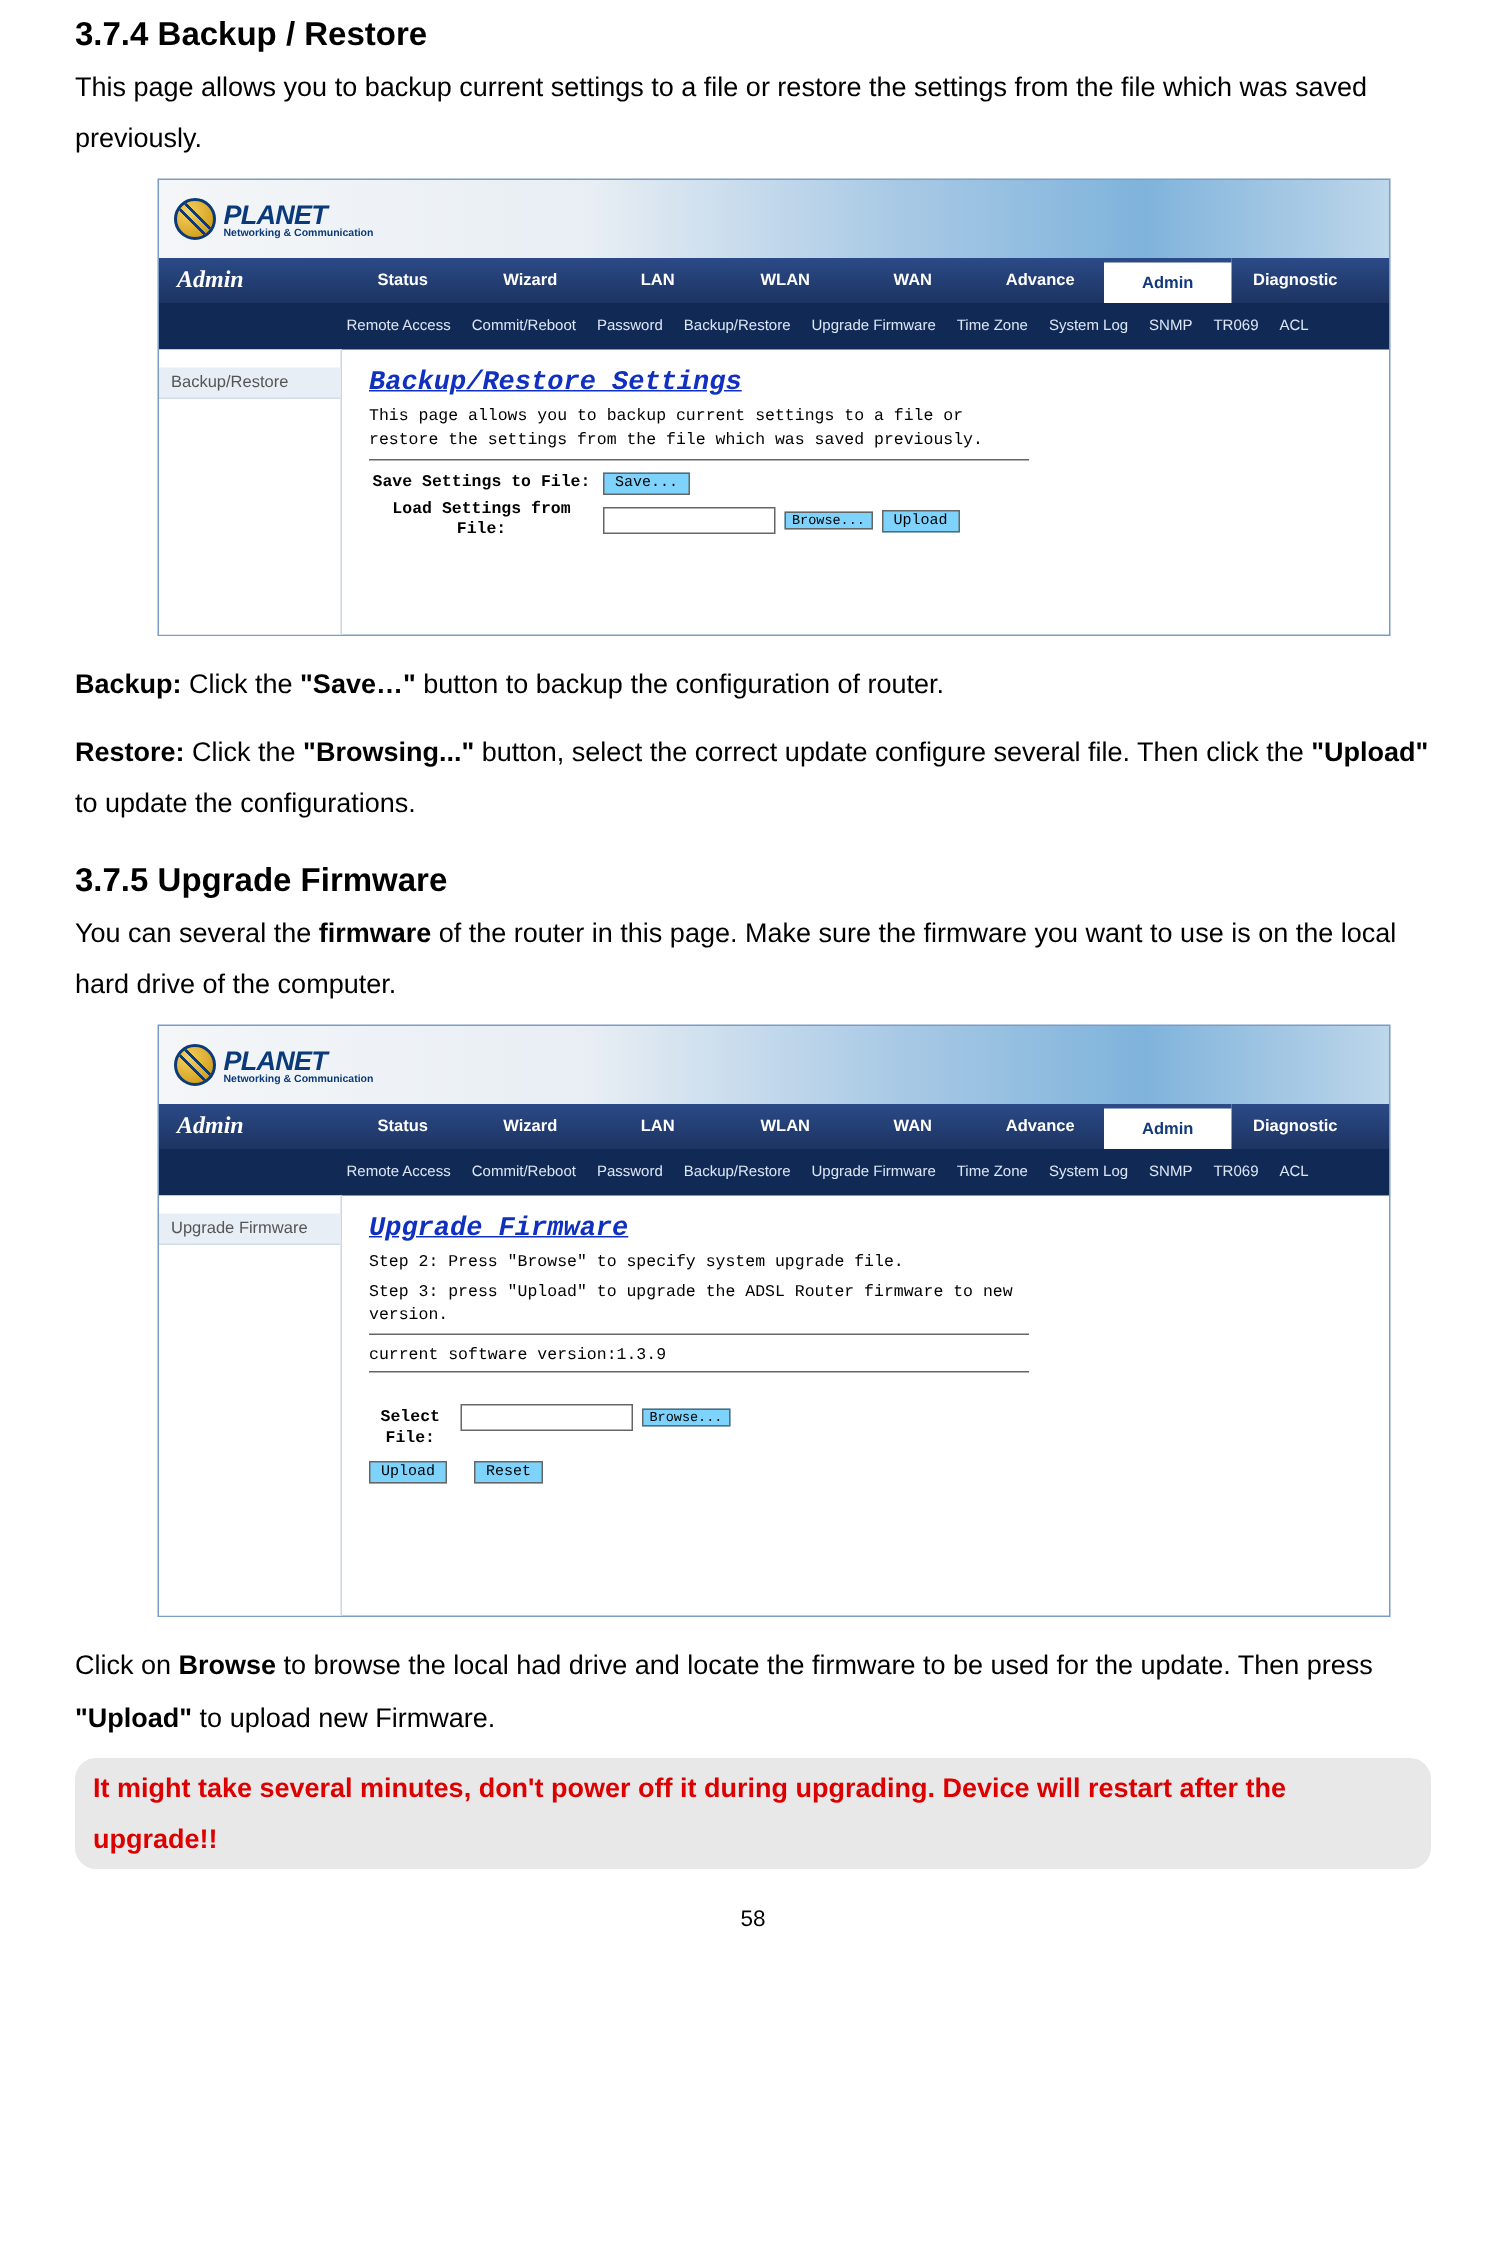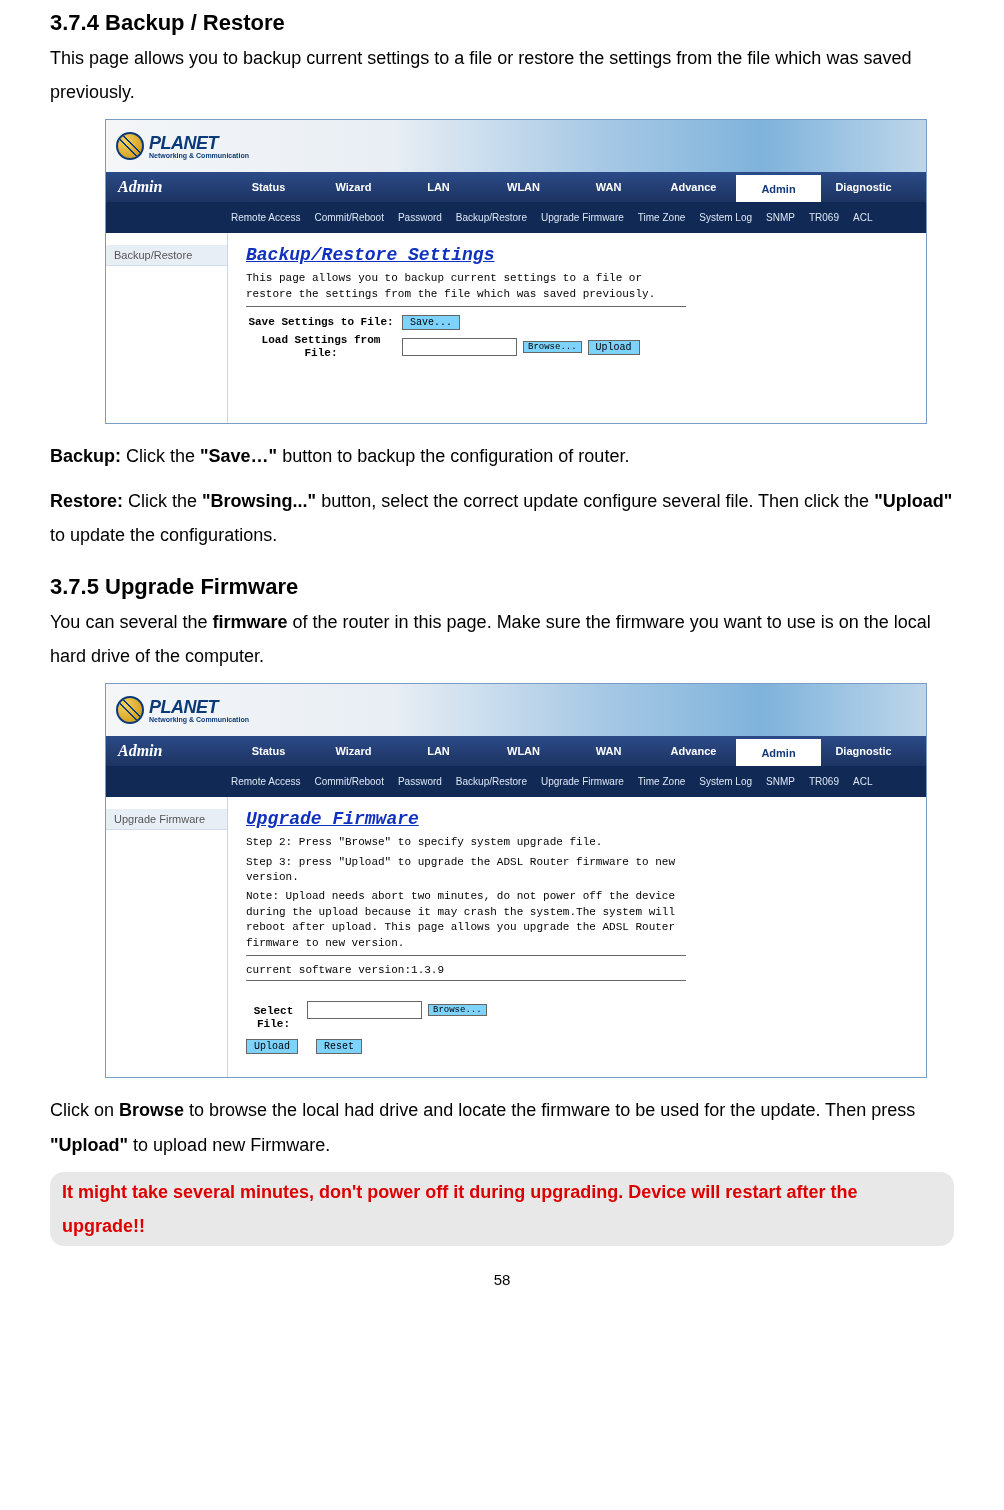--- a/index.html
+++ b/index.html
@@ -149,21 +149,20 @@
     <span>ACL</span>
   </div>
   <div class="content-wrap tall">
     <div class="sidebar">
       <div class="sidebar-item">Upgrade Firmware</div>
     </div>
     <div class="main-panel">
       <div class="panel-title">Upgrade Firmware</div>
       <div class="panel-desc">Step 2: Press "Browse" to specify system upgrade file.</div>
       <div class="panel-desc">Step 3: press "Upload" to upgrade the ADSL Router firmware to new version.</div>
-      <div class="panel-desc">Note: Upload needs abort two minutes, do not power off the device during the upload because it may crash the system.The system will reboot after upload. This page allows you upgrade the ADSL Router firmware to new version.</div>
       <hr class="hr-thin">
       <div class="mono">current software version:1.3.9</div>
       <hr class="hr-thin">
       <div class="form-row">
         <div class="lbl" style="width:55px;margin-top:16px;">Select File:</div>
         <input class="rinput" style="">
         <button class="rbtn small">Browse...</button>
       </div>
       <div class="form-row btns">
         <button class="rbtn">Upload</button>

